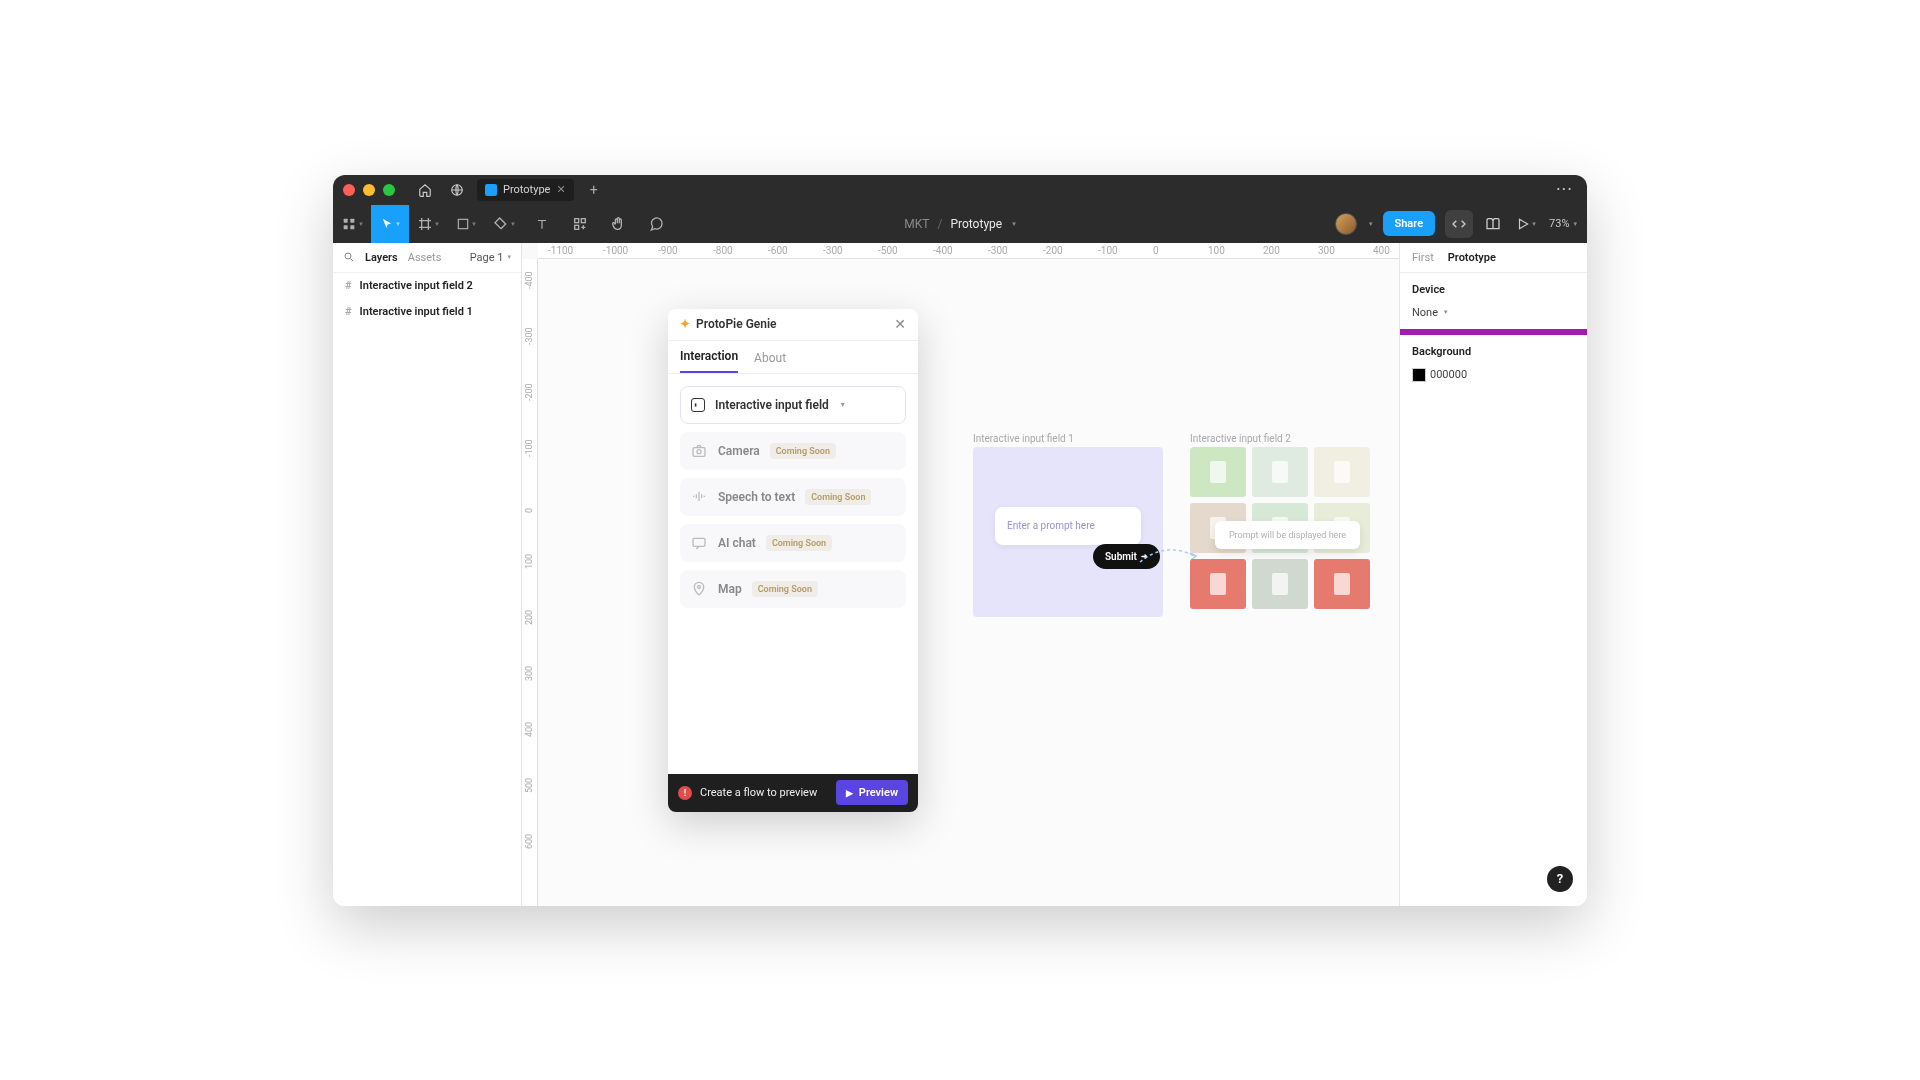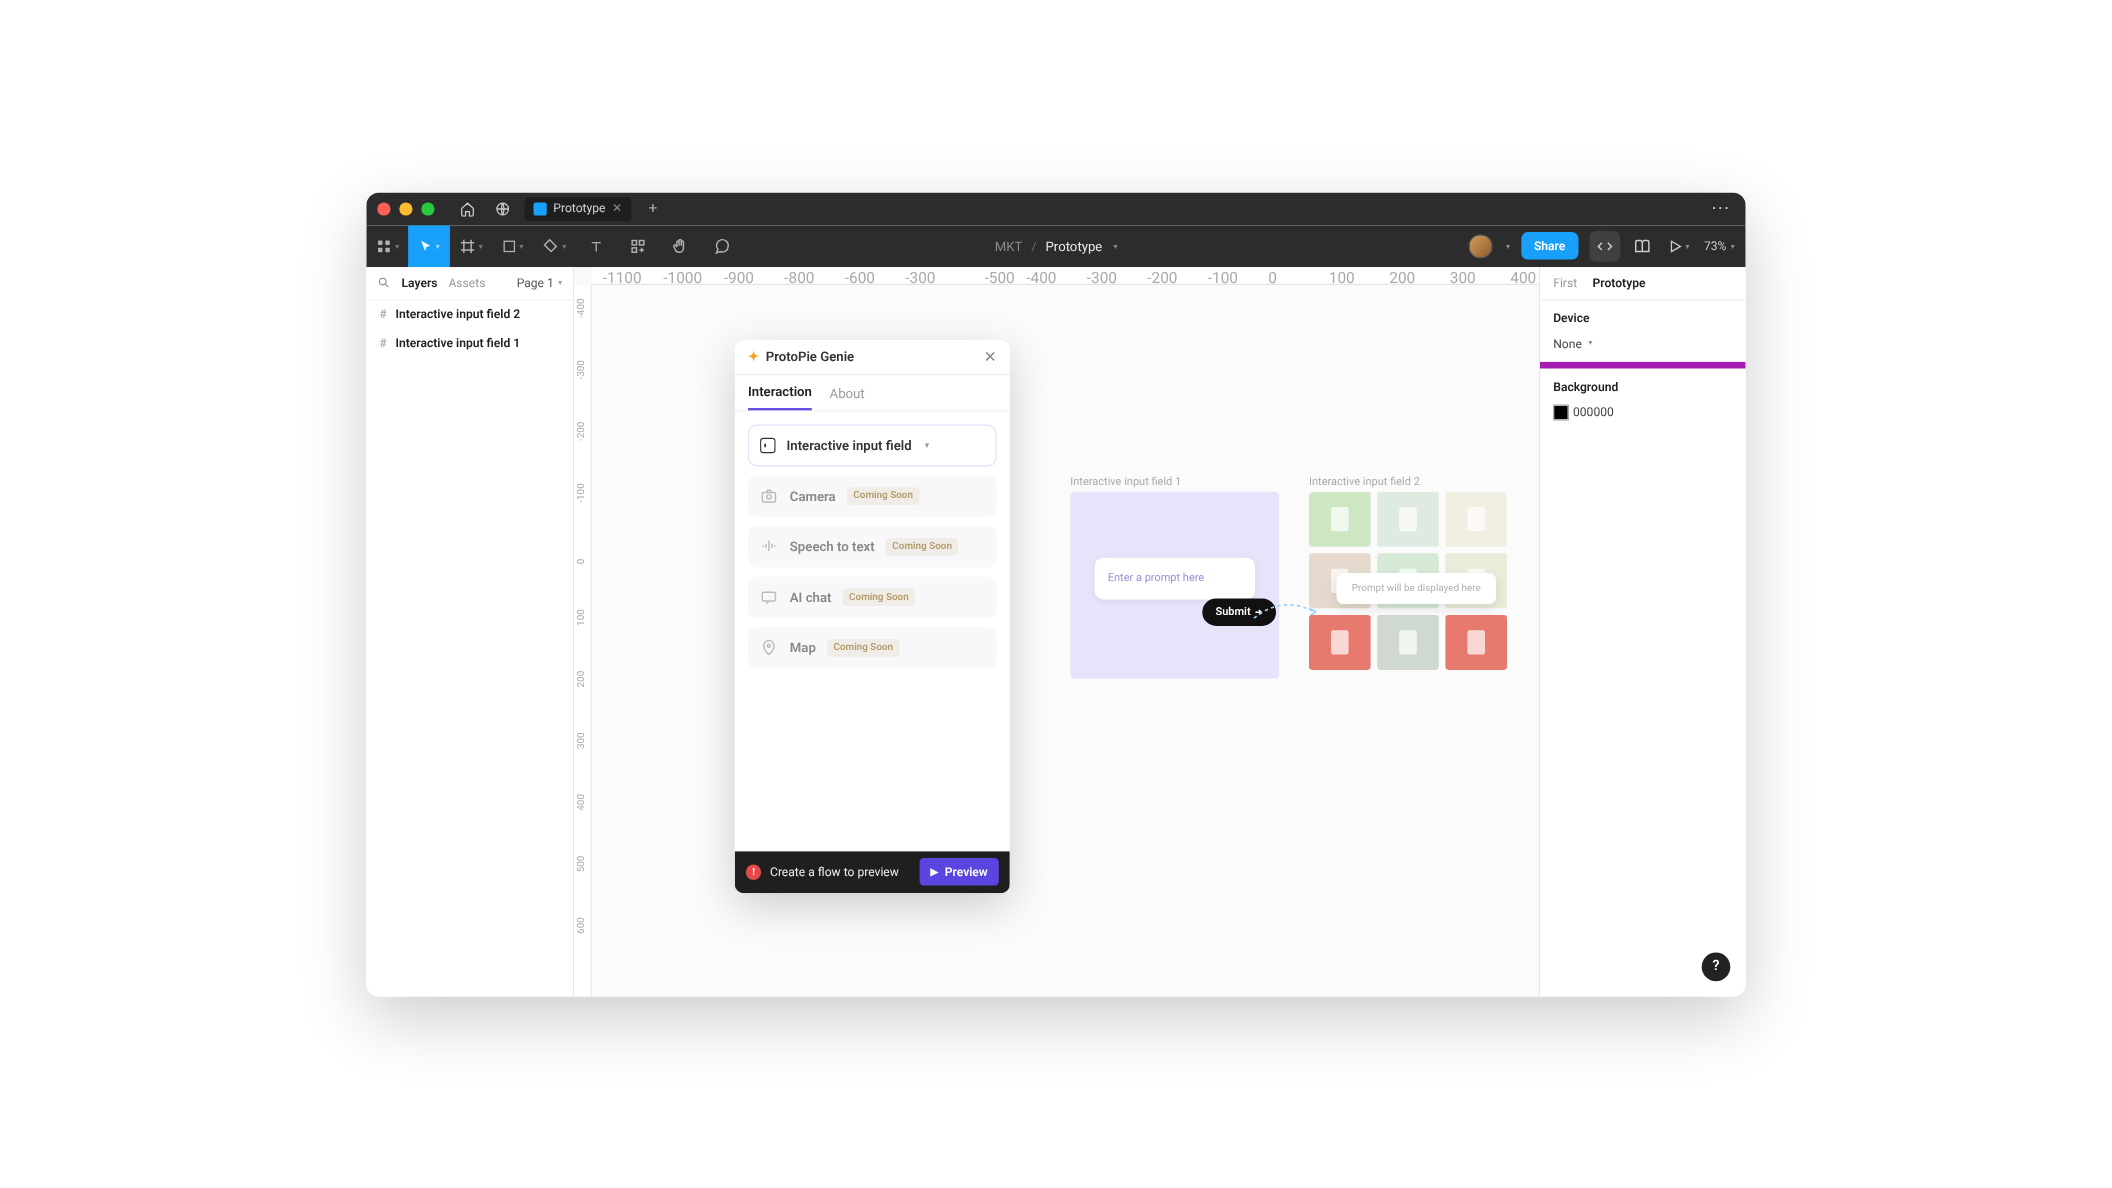--- a/index.html
+++ b/index.html
@@ -40,21 +40,21 @@
   .left-panel{width:189px;border-right:1px solid #e6e6e6;background:#fff;display:flex;flex-direction:column;}
   .lp-header{height:30px;display:flex;align-items:center;padding:0 10px;gap:10px;font-size:11px;color:#333;border-bottom:1px solid #f0f0f0;}
   .lp-search{color:#888;}
   .lp-tab{color:#9a9a9a;}
   .lp-tab.active{color:#222;font-weight:600;}
   .lp-page{margin-left:auto;color:#555;display:flex;align-items:center;gap:2px;}
   .layer-item{height:26px;display:flex;align-items:center;gap:8px;padding:0 12px;font-size:11px;color:#222;font-weight:600;}
   .layer-icon{color:#aaa;}
 
   .canvas-wrap{flex:1;position:relative;background:#f9f9f9;overflow:hidden;}
-  .ruler-h{position:absolute;top:0;left:16px;right:0;height:16px;background:#fff;border-bottom:1px solid #e0e0e0;font-size:14px;color:#aaa;}
+  .ruler-h{position:absolute;top:0;left:16px;right:0;height:16px;background:#fff;border-bottom:1px solid #e0e0e0;font-size:10px;color:#aaa;}
   .ruler-h .tick{position:absolute;top:2px;}
   .ruler-v{position:absolute;top:16px;left:0;width:16px;bottom:0;background:#fff;border-right:1px solid #e0e0e0;font-size:9px;color:#aaa;}
   .ruler-v .tick{position:absolute;left:2px;transform:rotate(-90deg);transform-origin:left top;}
   .canvas{position:absolute;top:16px;left:16px;right:0;bottom:0;background:#fcfbfb;}
 
   
   .plugin{position:absolute;left:130px;top:50px;width:250px;height:503px;background:#fff;border-radius:8px;box-shadow:0 12px 40px rgba(0,0,0,0.18);display:flex;flex-direction:column;overflow:hidden;}
   .plugin-header{height:32px;display:flex;align-items:center;padding:0 12px;gap:6px;border-bottom:1px solid #eee;font-size:12px;font-weight:600;color:#333;}
   .spark{color:#f5a623;}
   .plugin-close{margin-left:auto;color:#888;font-size:14px;font-weight:300;}
@@ -262,21 +262,21 @@
     </div>
 
     <div class="canvas-wrap">
       <div class="ruler-h" id="rulerH">
           <span class="tick" style="left: 10px;">-1100</span>
           <span class="tick" style="left: 65px;">-1000</span>
           <span class="tick" style="left: 120px;">-900</span>
           <span class="tick" style="left: 175px;">-800</span>
           <span class="tick" style="left: 230px;">-600</span>
           <span class="tick" style="left: 285px;">-300</span>
-          <span class="tick" style="left: 357px;">-500</span>
+          <span class="tick" style="left: 340px;">-500</span>
           <span class="tick" style="left: 395px;">-400</span>
           <span class="tick" style="left: 450px;">-300</span>
           <span class="tick" style="left: 505px;">-200</span>
           <span class="tick" style="left: 560px;">-100</span>
           <span class="tick" style="left: 615px;">0</span>
           <span class="tick" style="left: 670px;">100</span>
           <span class="tick" style="left: 725px;">200</span>
           <span class="tick" style="left: 780px;">300</span>
           <span class="tick" style="left: 835px;">400</span>
         </div>

